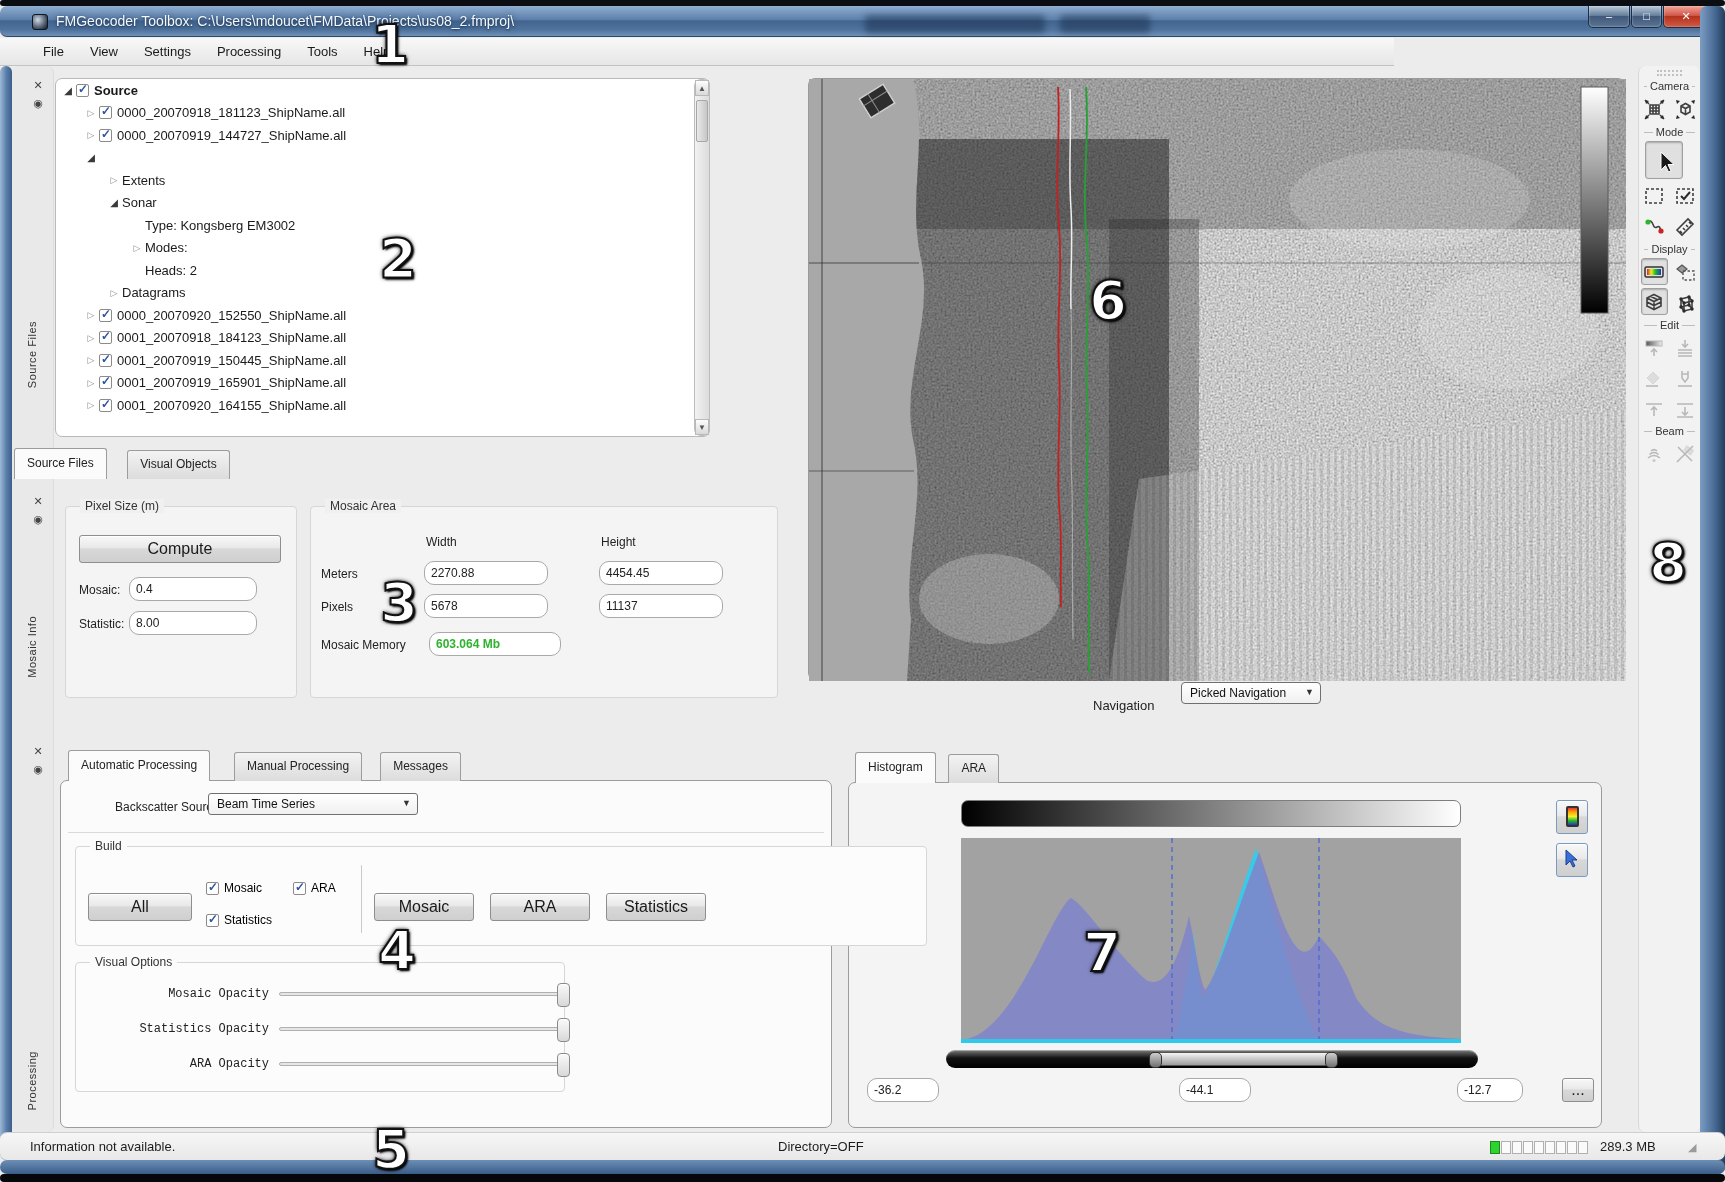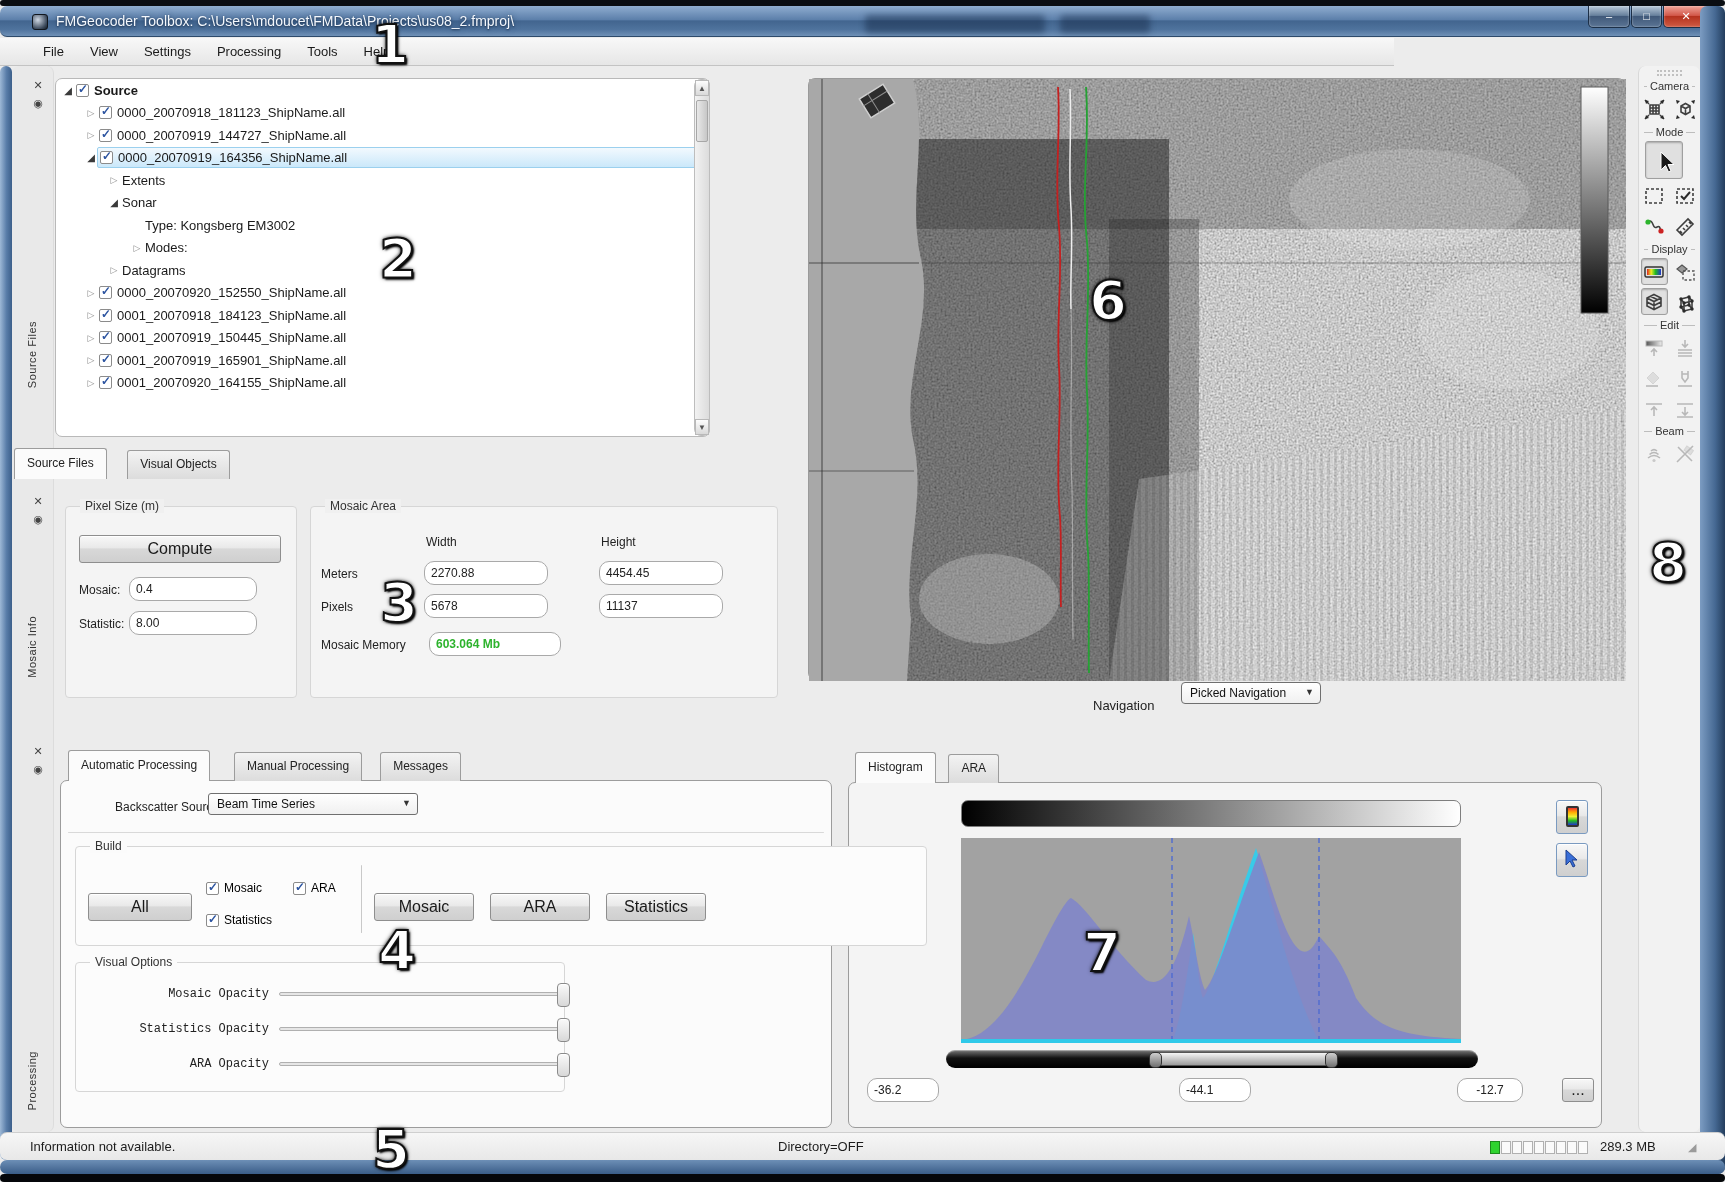--- a/index.html
+++ b/index.html
@@ -148,24 +148,20 @@
       </div>
       <div class="trow" style="padding-left: 29px;">
         <span class="texp">▷</span>
         <span class="tcontent">
           <span class="checkbox on"></span>
           <span>0000_20070919_144727_ShipName.all</span>
         </span>
       </div>
       <div class="trow" style="padding-left: 29px;">
         <span class="texp open">◢</span>
-        <span class="tcontent sel">
-          <span class="checkbox on"></span>
-          <span>0000_20070919_164356_ShipName.all</span>
-        </span>
       </div>
       <div class="trow" style="padding-left: 52px;">
         <span class="texp">▷</span>
         <span class="tcontent">
           <span>Extents</span>
         </span>
       </div>
       <div class="trow" style="padding-left: 52px;">
         <span class="texp open">◢</span>
         <span class="tcontent">
@@ -175,20 +171,26 @@
       <div class="trow" style="padding-left: 75px;">
         <span class="texp"></span>
         <span class="tcontent">
           <span>Type: Kongsberg EM3002</span>
         </span>
       </div>
       <div class="trow" style="padding-left: 75px;">
         <span class="texp">▷</span>
         <span class="tcontent">
           <span>Modes:</span>
+        </span>
+      </div>
+      <div class="trow" style="padding-left: 75px;">
+        <span class="texp"></span>
+        <span class="tcontent">
+          <span>Heads: 2</span>
         </span>
       </div>
       <div class="trow" style="padding-left: 52px;">
         <span class="texp">▷</span>
         <span class="tcontent">
           <span>Datagrams</span>
         </span>
       </div>
       <div class="trow" style="padding-left: 29px;">
         <span class="texp">▷</span>
@@ -408,21 +410,21 @@
   </div>
 
   <div class="rangebar" style="left:946px;top:1050px;width:532px;z-index:2;">
     <div class="rangemid" style="left:206px;width:183px;">
       <div class="rangehandle" style="left:-4px;"></div>
       <div class="rangehandle" style="right:-4px;"></div>
     </div>
   </div>
   <div class="field abs" style="left:867px;top:1078px;width:72px;height:24px;z-index:2;">-36.2</div>
   <div class="field abs" style="left:1179px;top:1078px;width:72px;height:24px;z-index:2;">-44.1</div>
-  <div class="field abs" style="left:1457px;top:1078px;width:66px;height:24px;z-index:2;text-align:center;">-12.7</div>
+  <div class="field abs" style="left:1457px;top:1078px;width:66px;height:24px;z-index:2;">-12.7</div>
   <div class="btn abs" style="left:1562px;top:1078px;width:32px;height:24px;line-height:22px;z-index:2;">...</div>
 
   <div class="abs" id="rtoolbar">
     <div class="grip"></div>
     <div id="toolbarSections">
         <div class="tsec">
           <span>Camera</span>
         </div>
         <div class="ticonrow">
           <div class="ticon">

